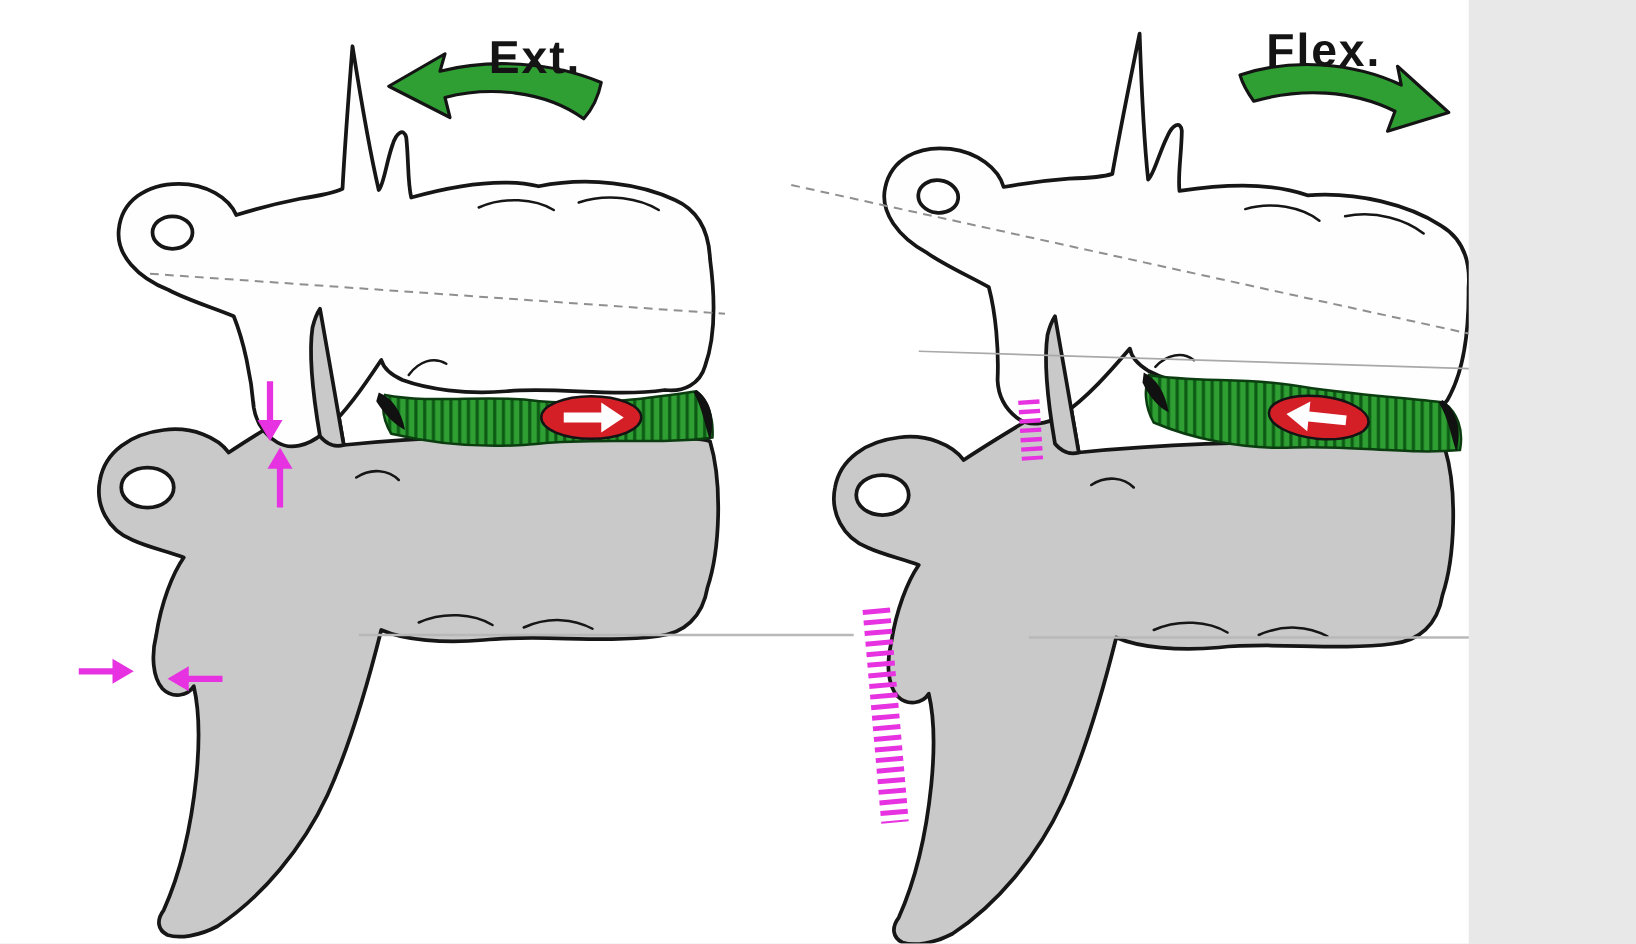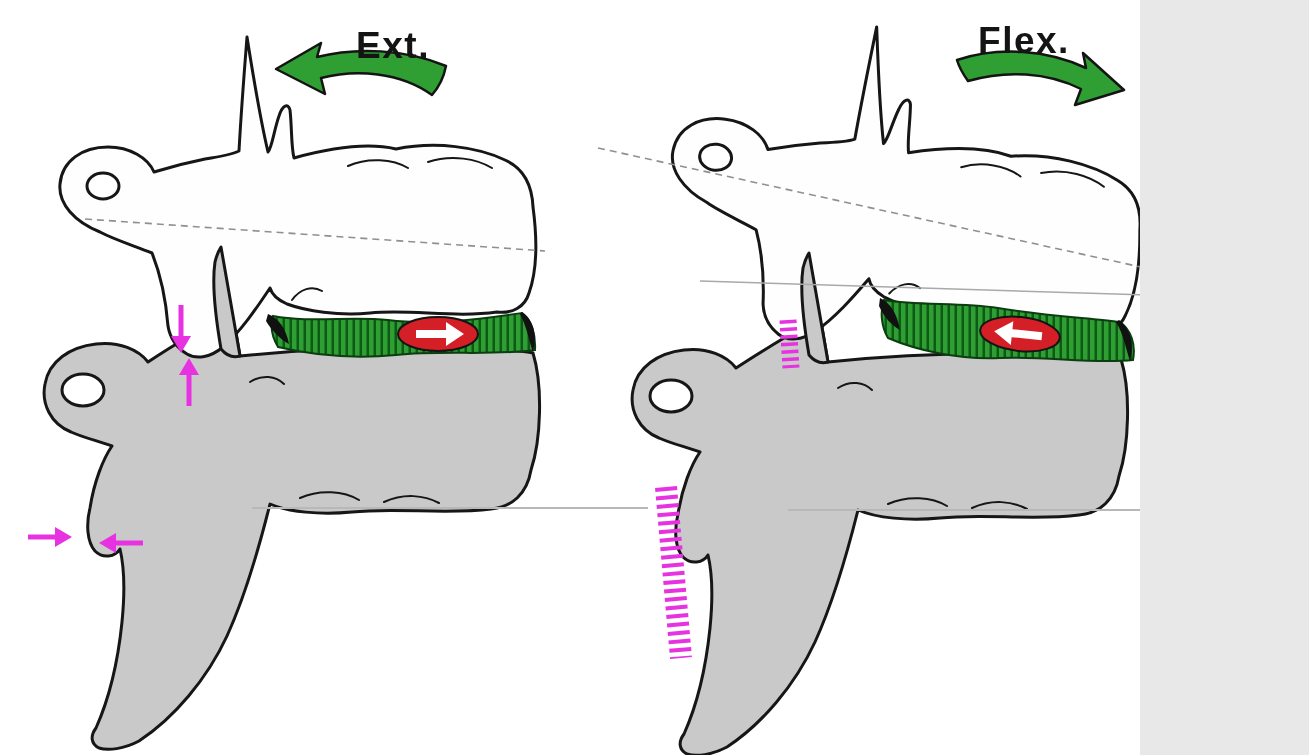--- a/index.html
+++ b/index.html
@@ -1,21 +1,21 @@
 <!DOCTYPE html>
 <html><head>
 <meta charset="utf-8">
 <style>
   :root{
     --green:#2f9e33; --red:#d41f26; --magenta:#e632e0;
     --bone-gray:#c9c9c9; --bone-white:#fefefe; --ink:#161616;
   }
   html,body{margin:0;padding:0;background:#e8e8e8;}
   .stage{position:relative;width:1140px;height:755px;background:#ffffff;overflow:hidden;
-         font-family:"Liberation Sans",sans-serif;}
+         font-family:"Liberation Sans",sans-serif;padding-left:35px;}
   svg{display:block;}
   .bone-white{fill:var(--bone-white);stroke:var(--ink);stroke-width:3;stroke-linejoin:round;}
   .bone-gray{fill:var(--bone-gray);stroke:var(--ink);stroke-width:3;stroke-linejoin:round;}
   .detail{fill:none;stroke:var(--ink);stroke-width:2;stroke-linecap:round;}
   .panel-label{font-family:"Liberation Sans",sans-serif;font-weight:700;font-size:37px;
                letter-spacing:1.5px;fill:#141414;}
   .refline-dashed{stroke:#8f8f8f;stroke-width:1.6;stroke-dasharray:7 5;fill:none;}
   .refline-solid{stroke:#a9a9a9;stroke-width:1.4;fill:none;}
   .baseline{stroke:#b8b8b8;stroke-width:2;fill:none;}
   .rot-arrow{stroke:#141414;stroke-width:2.5;stroke-linejoin:round;}

